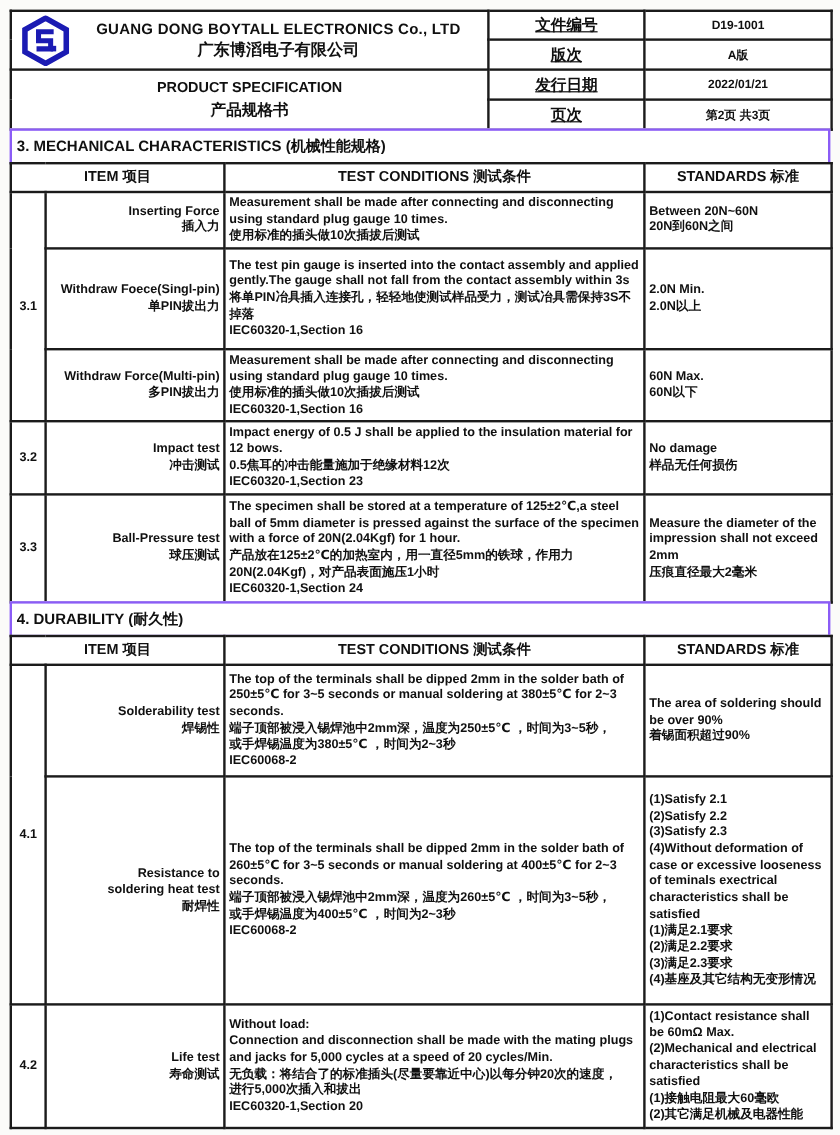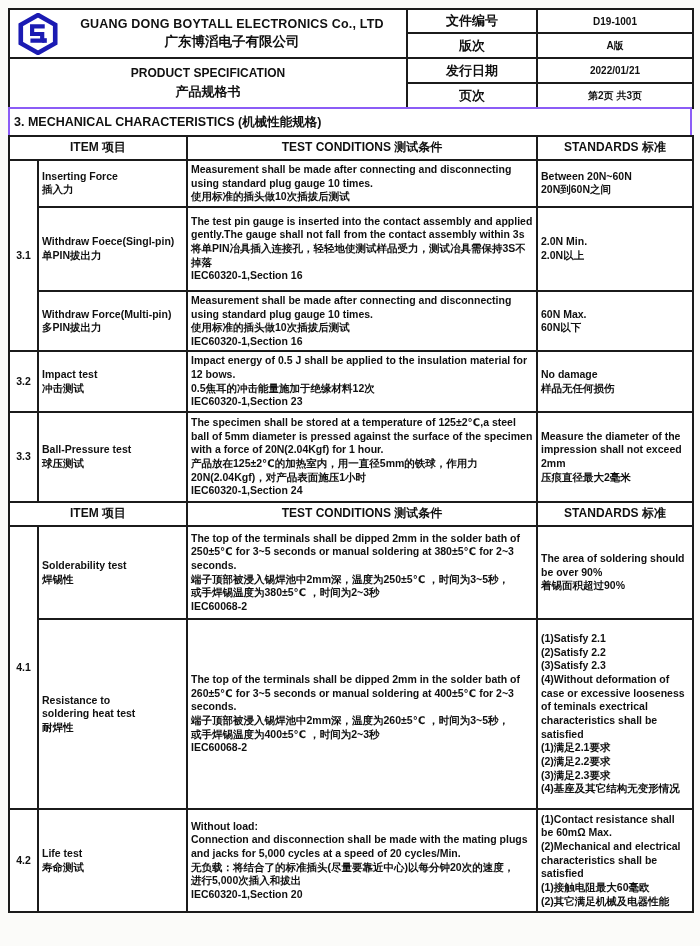--- a/index.html
+++ b/index.html
@@ -19,36 +19,36 @@
   
   .hdr td { text-align:center; }
   .hdr .company-cell { padding:2px 4px; }
   .company-inner { display:flex; align-items:center; }
   .logo-box { flex:0 0 48px; display:flex; align-items:center; justify-content:center; }
   .company-text { flex:1; text-align:center; }
   .company-en { font-size:12.5px; letter-spacing:0.2px; }
   .company-cn { font-size:13.5px; margin-top:2px; }
   .doc-title-en { font-size:12px; }
   .doc-title-cn { font-size:13px; margin-top:3px; }
-  .flabel { font-size:13px; }
+  .flabel { font-size:13px;text-decoration:underline; }
   .fvalue { font-size:10px; }
 
   
   .sec-title {
     width:684px; border:2px solid #8b5cf6; background:#fff;
     margin-top:-2px; padding:5px 4px 4px 4px;
     font-size:12.5px;
   }
 
   
   .spec { margin-top:-2px; }
   .spec td { font-size:10.5px; line-height:1.3; }
   .spec .th td { text-align:center; font-size:12px; padding:3px; }
   .num  { text-align:center; font-size:11px; }
-  .item { text-align:left; white-space:pre-line; font-size:11px; }
+  .item { text-align:right; white-space:pre-line; font-size:11px; }
   .cond { white-space:pre-line; vertical-align:middle; }
   .std  { white-space:pre-line; vertical-align:middle; }
 </style>
 </head>
 <body>
 
 <div class="page">
 
   <table class="hdr">
     <colgroup>
@@ -154,20 +154,21 @@
       <td class="cond">The specimen shall be stored at a temperature of 125±2℃,a steel ball of 5mm diameter is pressed against the surface of the specimen with a force of 20N(2.04Kgf) for 1 hour.
 产品放在125±2℃的加热室内，用一直径5mm的铁球，作用力
 20N(2.04Kgf)，对产品表面施压1小时
 IEC60320-1,Section 24</td>
       <td class="std">Measure the diameter of the impression shall not exceed 2mm
 压痕直径最大2毫米</td>
     </tr>
   </tbody>
     </table>
 
+  <div class="sec-title">4. DURABILITY (耐久性)</div>
 
   <table class="spec">
     <colgroup>
         <col style="width:29px">
         <col style="width:149px">
         <col style="width:350px">
         <col style="width:156px">
       </colgroup>
     <tbody>
         <tr class="th" style="height:24px">

